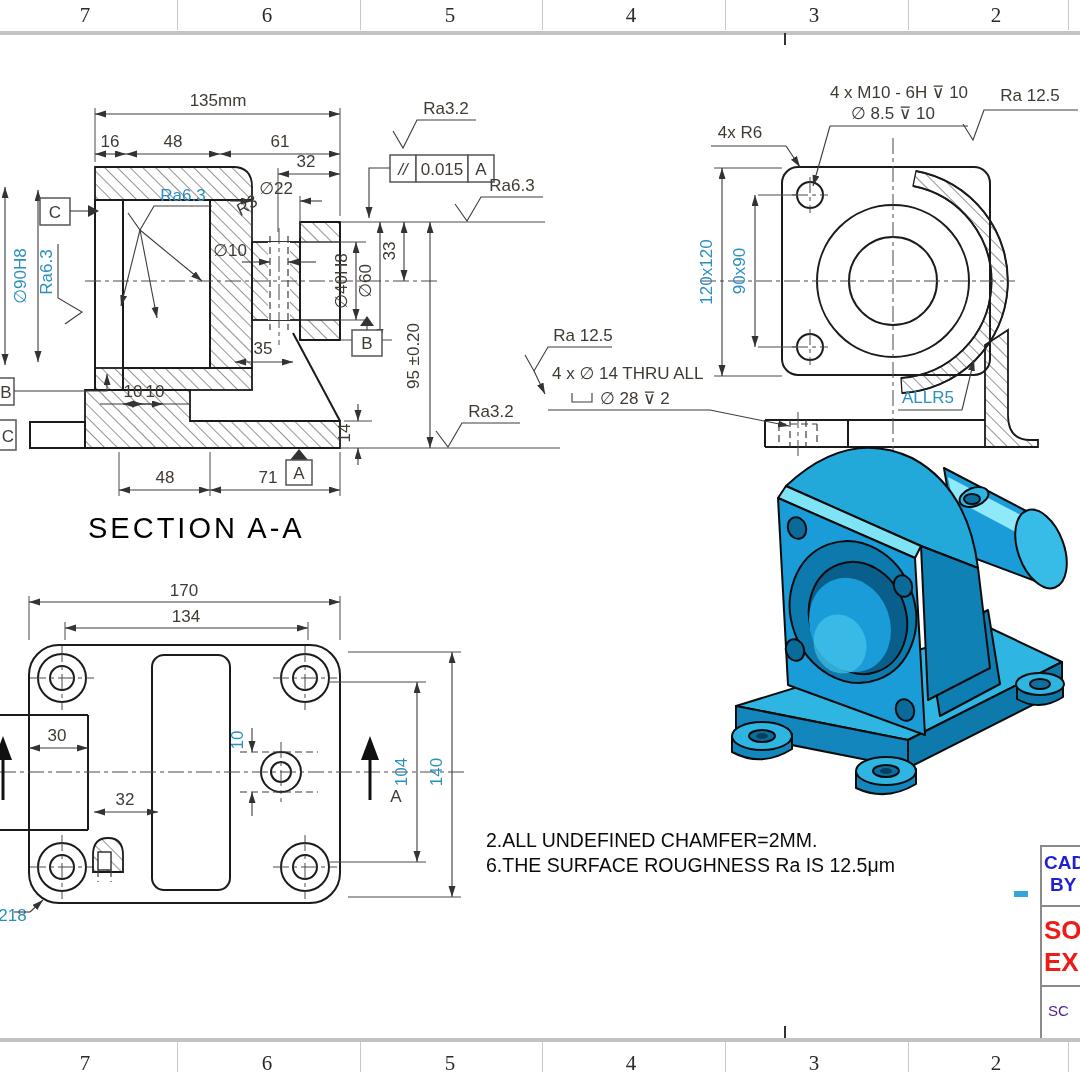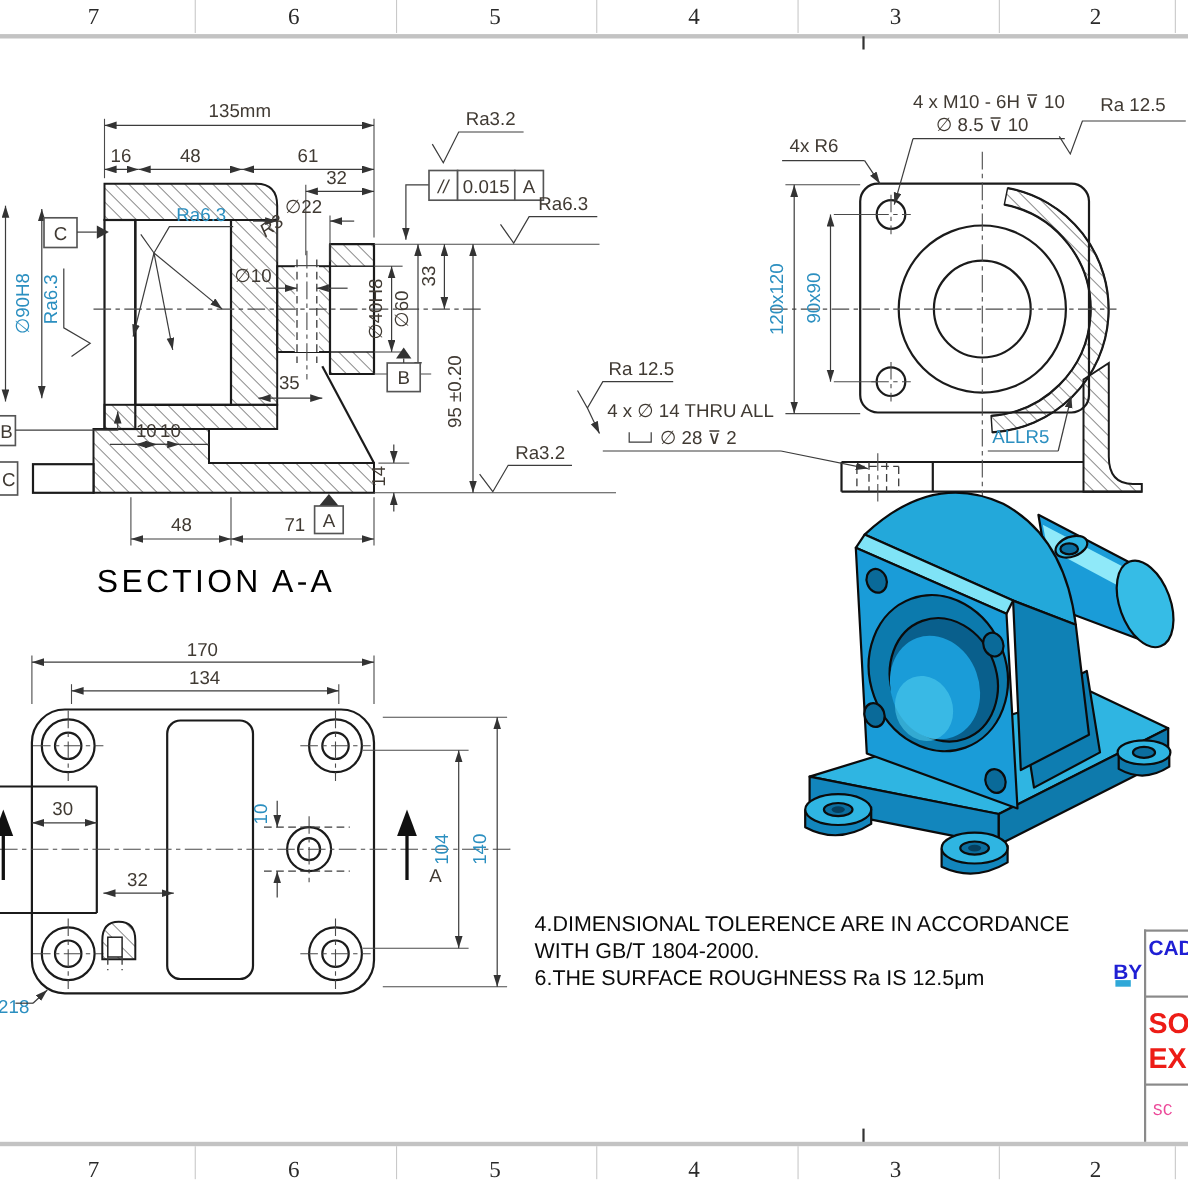--- a/index.html
+++ b/index.html
@@ -13,21 +13,21 @@
   .sheet-bar{position:absolute;left:0;width:1080px;height:4px;background:#c3c3c3;}
   .center-tick{position:absolute;width:2px;height:12px;background:#333;}
   
   #notes{position:absolute;left:486px;top:828px;width:540px;color:#0b0b0b;
     font-size:19.5px;line-height:1.26;}
   
   .tb-line-h{position:absolute;height:2px;background:#8a8a8a;}
   .tb-line-v{position:absolute;width:2px;background:#8a8a8a;}
   .tb-blue{color:#1F1FD4;font-weight:bold;font-size:19px;white-space:nowrap;}
   .tb-red{color:#ED1C16;font-weight:bold;font-size:26px;white-space:nowrap;}
-  .tb-gray{color:#ec4899;font-size:15px;white-space:nowrap;font-family:Liberation Mono, monospace;}
+  .tb-gray{color:#4c1d95;font-size:15px;white-space:nowrap;}
   
   svg text{font-family:"Liberation Sans",sans-serif;}
   .o2{fill:none;stroke:#1b1b1b;stroke-width:2;stroke-linejoin:round;}
   .o2f{fill:#fff;stroke:#1b1b1b;stroke-width:2;}
   .hat{fill:url(#hp);stroke:#1b1b1b;stroke-width:1.8;}
   .hat2{fill:url(#hp);stroke:#1b1b1b;stroke-width:1.3;}
   .dl{fill:none;stroke:#3c3c3c;stroke-width:1.1;}
   .ext{fill:none;stroke:#4a4a4a;stroke-width:1;}
   .cl{fill:none;stroke:#4a4a4a;stroke-width:1;stroke-dasharray:16 4 4 4;}
   .hid{fill:none;stroke:#3c3c3c;stroke-width:1.2;stroke-dasharray:7 4;}
@@ -407,28 +407,28 @@
     <ellipse cx="850" cy="625" rx="40" ry="48" transform="rotate(-20 850 625)" fill="#1A9CD8"></ellipse>
     <ellipse cx="840" cy="644" rx="26" ry="30" transform="rotate(-20 840 644)" fill="#54D2F0" opacity="0.55"></ellipse>
     <ellipse class="iso" cx="797" cy="528" rx="9" ry="11" transform="rotate(-20 797 528)" fill="#0A6A99" stroke-width="1.2"></ellipse>
     <ellipse class="iso" cx="903" cy="586" rx="9" ry="11" transform="rotate(-20 903 586)" fill="#0A6A99" stroke-width="1.2"></ellipse>
     <ellipse class="iso" cx="795" cy="650" rx="9" ry="11" transform="rotate(-20 795 650)" fill="#0A6A99" stroke-width="1.2"></ellipse>
     <ellipse class="iso" cx="905" cy="710" rx="9" ry="11" transform="rotate(-20 905 710)" fill="#0A6A99" stroke-width="1.2"></ellipse>
   </g>
 </svg>
 
 <div id="notes">
-  <div>4.DIMENSIONAL TOLERENCE ARE IN ACCORDANCE WITH GB/T 1804-2000.</div>
+  <div>2.ALL UNDEFINED CHAMFER=2MM.</div>
   <div>6.THE SURFACE ROUGHNESS Ra IS 12.5μm</div>
 </div>
 
 <div>
   <div class="abs" style="left:1014px;top:891px;width:14px;height:6px;background:#2FA8D8"></div>
   <div class="tb-line-v" style="left:1040px;top:845px;height:193px"></div>
   <div class="tb-line-h" style="left:1040px;top:845px;width:40px"></div>
   <div class="tb-line-h" style="left:1040px;top:905px;width:40px"></div>
   <div class="tb-line-h" style="left:1040px;top:985px;width:40px"></div>
   <div class="abs tb-blue" style="left:1044px;top:852px">CAD</div>
-  <div class="abs tb-blue" style="left:1012px;top:874px">BY</div>
+  <div class="abs tb-blue" style="left:1050px;top:874px">BY</div>
   <div class="abs tb-red" style="left:1044px;top:915px">SO</div>
   <div class="abs tb-red" style="left:1044px;top:947px">EX</div>
   <div class="abs tb-gray" style="left:1048px;top:1002px">SC</div>
 </div>
 
 </body></html>

